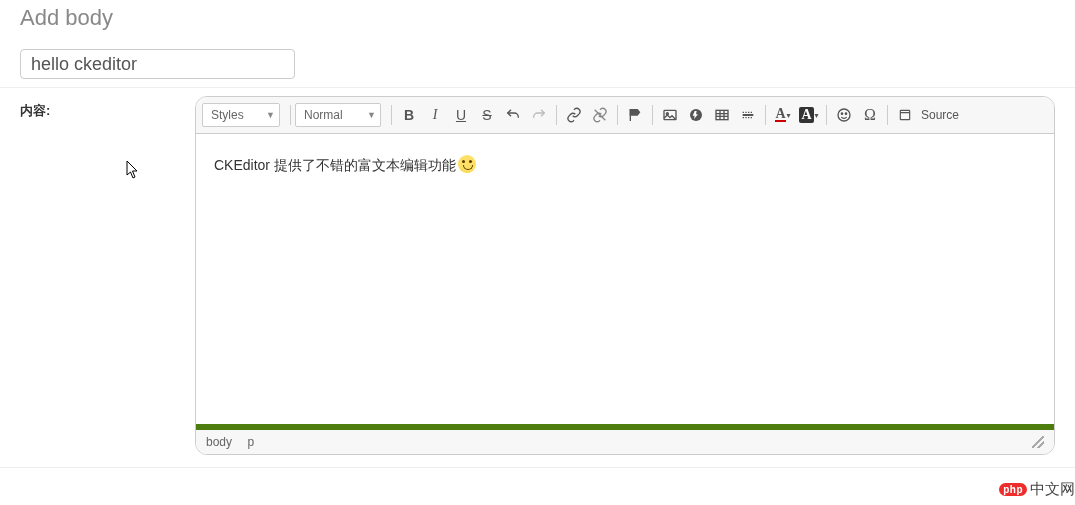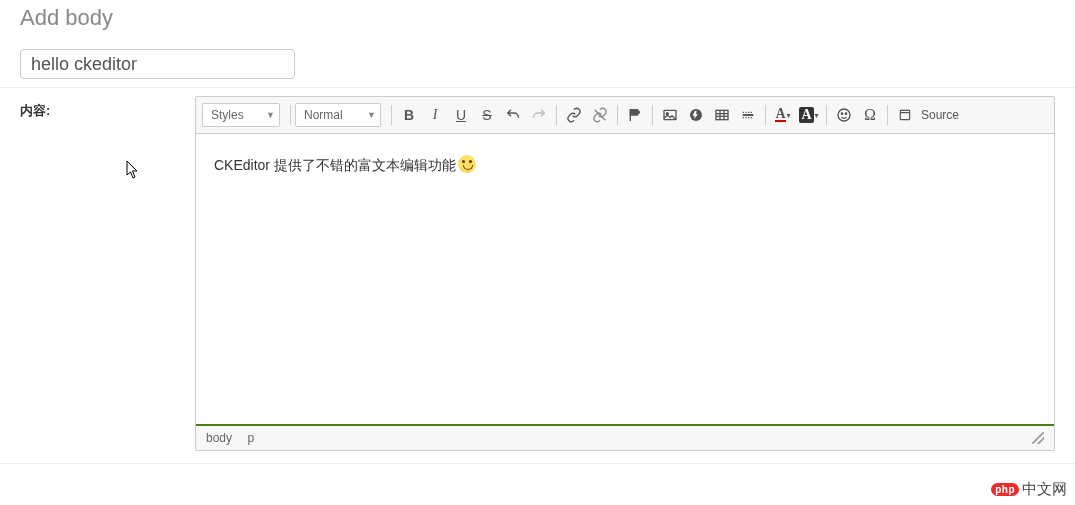--- a/index.html
+++ b/index.html
@@ -3,39 +3,39 @@
   <meta charset="utf-8">
   <style>
     * { box-sizing: border-box; margin: 0; padding: 0; }
     body { font-family: Arial, "Microsoft YaHei", sans-serif; font-size: 13px; color: #333; background: #fff; width: 1075px; }
     .page-title { font-size: 22px; font-weight: 300; color: #888; padding: 5px 0 10px 20px; }
     .form-row { display: flex; align-items: flex-start; padding: 8px 20px; border-bottom: 1px solid #eee; }
     .form-row.content-row { padding-bottom: 12px; }
     .label-col { width: 175px; font-size: 13px; color: #333; font-weight: bold; padding-top: 6px; }
     .field-col { flex: 1; }
     .text-input { width: 275px; height: 30px; border: 1px solid #ccc; border-radius: 4px; padding: 0 10px; font-size: 18px; color: #555; outline: none; }
-    .editor-wrap { border: 1px solid #ccc; border-radius: 2px; overflow: hidden; }
+    .editor-wrap { border: 1px solid #ccc; border-radius: 12px; overflow: hidden; }
     .toolbar { background: #f7f7f7; border-bottom: 1px solid #ccc; padding: 5px 6px; display: flex; align-items: center; gap: 0; }
     .tb-select { display: inline-flex; align-items: center; height: 24px; background: #fff; border: 1px solid #ccc; border-radius: 2px; padding: 0 4px 0 8px; font-size: 12px; color: #666; margin-right: 6px; cursor: pointer; }
     .tb-select .arrow { margin-left: 14px; font-size: 9px; color: #888; }
     .tb-select.styles { width: 78px; justify-content: space-between; }
     .tb-select.format { width: 86px; justify-content: space-between; }
     .tb-btn { width: 26px; height: 26px; display: inline-flex; align-items: center; justify-content: center; color: #555; cursor: pointer; border-radius: 2px; font-size: 14px; }
     .tb-btn.disabled { color: #bbb; cursor: default; }
     .tb-btn svg { width: 16px; height: 16px; }
     .tb-sep { width: 1px; height: 20px; background: #ccc; margin: 0 4px; }
     .tb-source { display: inline-flex; align-items: center; height: 24px; padding: 0 6px; font-size: 12px; color: #555; cursor: pointer; gap: 9px; border-radius: 2px; }
     .editor-body { min-height: 290px; padding: 20px 18px; background: #fff; font-size: 14px; color: #333; line-height: 1.6; }
     .editor-body .smiley { display: inline-block; width: 18px; height: 18px; background: radial-gradient(circle at 50% 40%, #ffe066 60%, #f5b800 100%); border-radius: 50%; vertical-align: -3px; position: relative; margin-left: 2px; }
     .editor-body .smiley::before { content: ""; position: absolute; left: 4px; top: 5px; width: 3px; height: 3px; background: #5a3d00; border-radius: 50%; box-shadow: 7px 0 0 #5a3d00; }
     .editor-body .smiley::after { content: ""; position: absolute; left: 5px; top: 10px; width: 8px; height: 4px; border: 1.5px solid #5a3d00; border-top: none; border-radius: 0 0 8px 8px; }
-    .status-bar { background: #f7f7f7; border-top: 2px solid #4d7c0f; padding: 12px 10px; font-size: 12px; color: #666; display: flex; align-items: center; justify-content: space-between; height: 26px; }
+    .status-bar { background: #f7f7f7; border-top: 6px solid #4d7c0f; padding: 12px 10px; font-size: 12px; color: #666; display: flex; align-items: center; justify-content: space-between; height: 26px; }
     .status-bar .path-item { margin-right: 12px; cursor: pointer; }
     .resize-handle { width: 12px; height: 12px; cursor: nwse-resize; background: linear-gradient(135deg, transparent 0%, transparent 45%, #aaa 45%, #aaa 55%, transparent 55%, transparent 70%, #aaa 70%, #aaa 80%, transparent 80%); }
-    .watermark { position: absolute; right: 8px; top: 480px; display: flex; align-items: center; gap: 3px; font-size: 15px; color: #444; font-weight: 500; }
+    .watermark { position: absolute; right: 0; top: 480px; display: flex; align-items: center; gap: 3px; font-size: 15px; color: #444; font-weight: 500; }
     .watermark .php-badge { background: #ee2c2c; color: #fff; font-size: 10px; font-weight: bold; padding: 1px 4px; border-radius: 7px; letter-spacing: 0.5px; }
     .cursor-ptr { position: absolute; left: 126px; top: 160px; font-size: 18px; color: #222; pointer-events: none; }
   </style>
 </head>
 <body>
 
 <div class="page-title">Add body</div>
 
 <div class="form-row">
   <div class="field-col">

